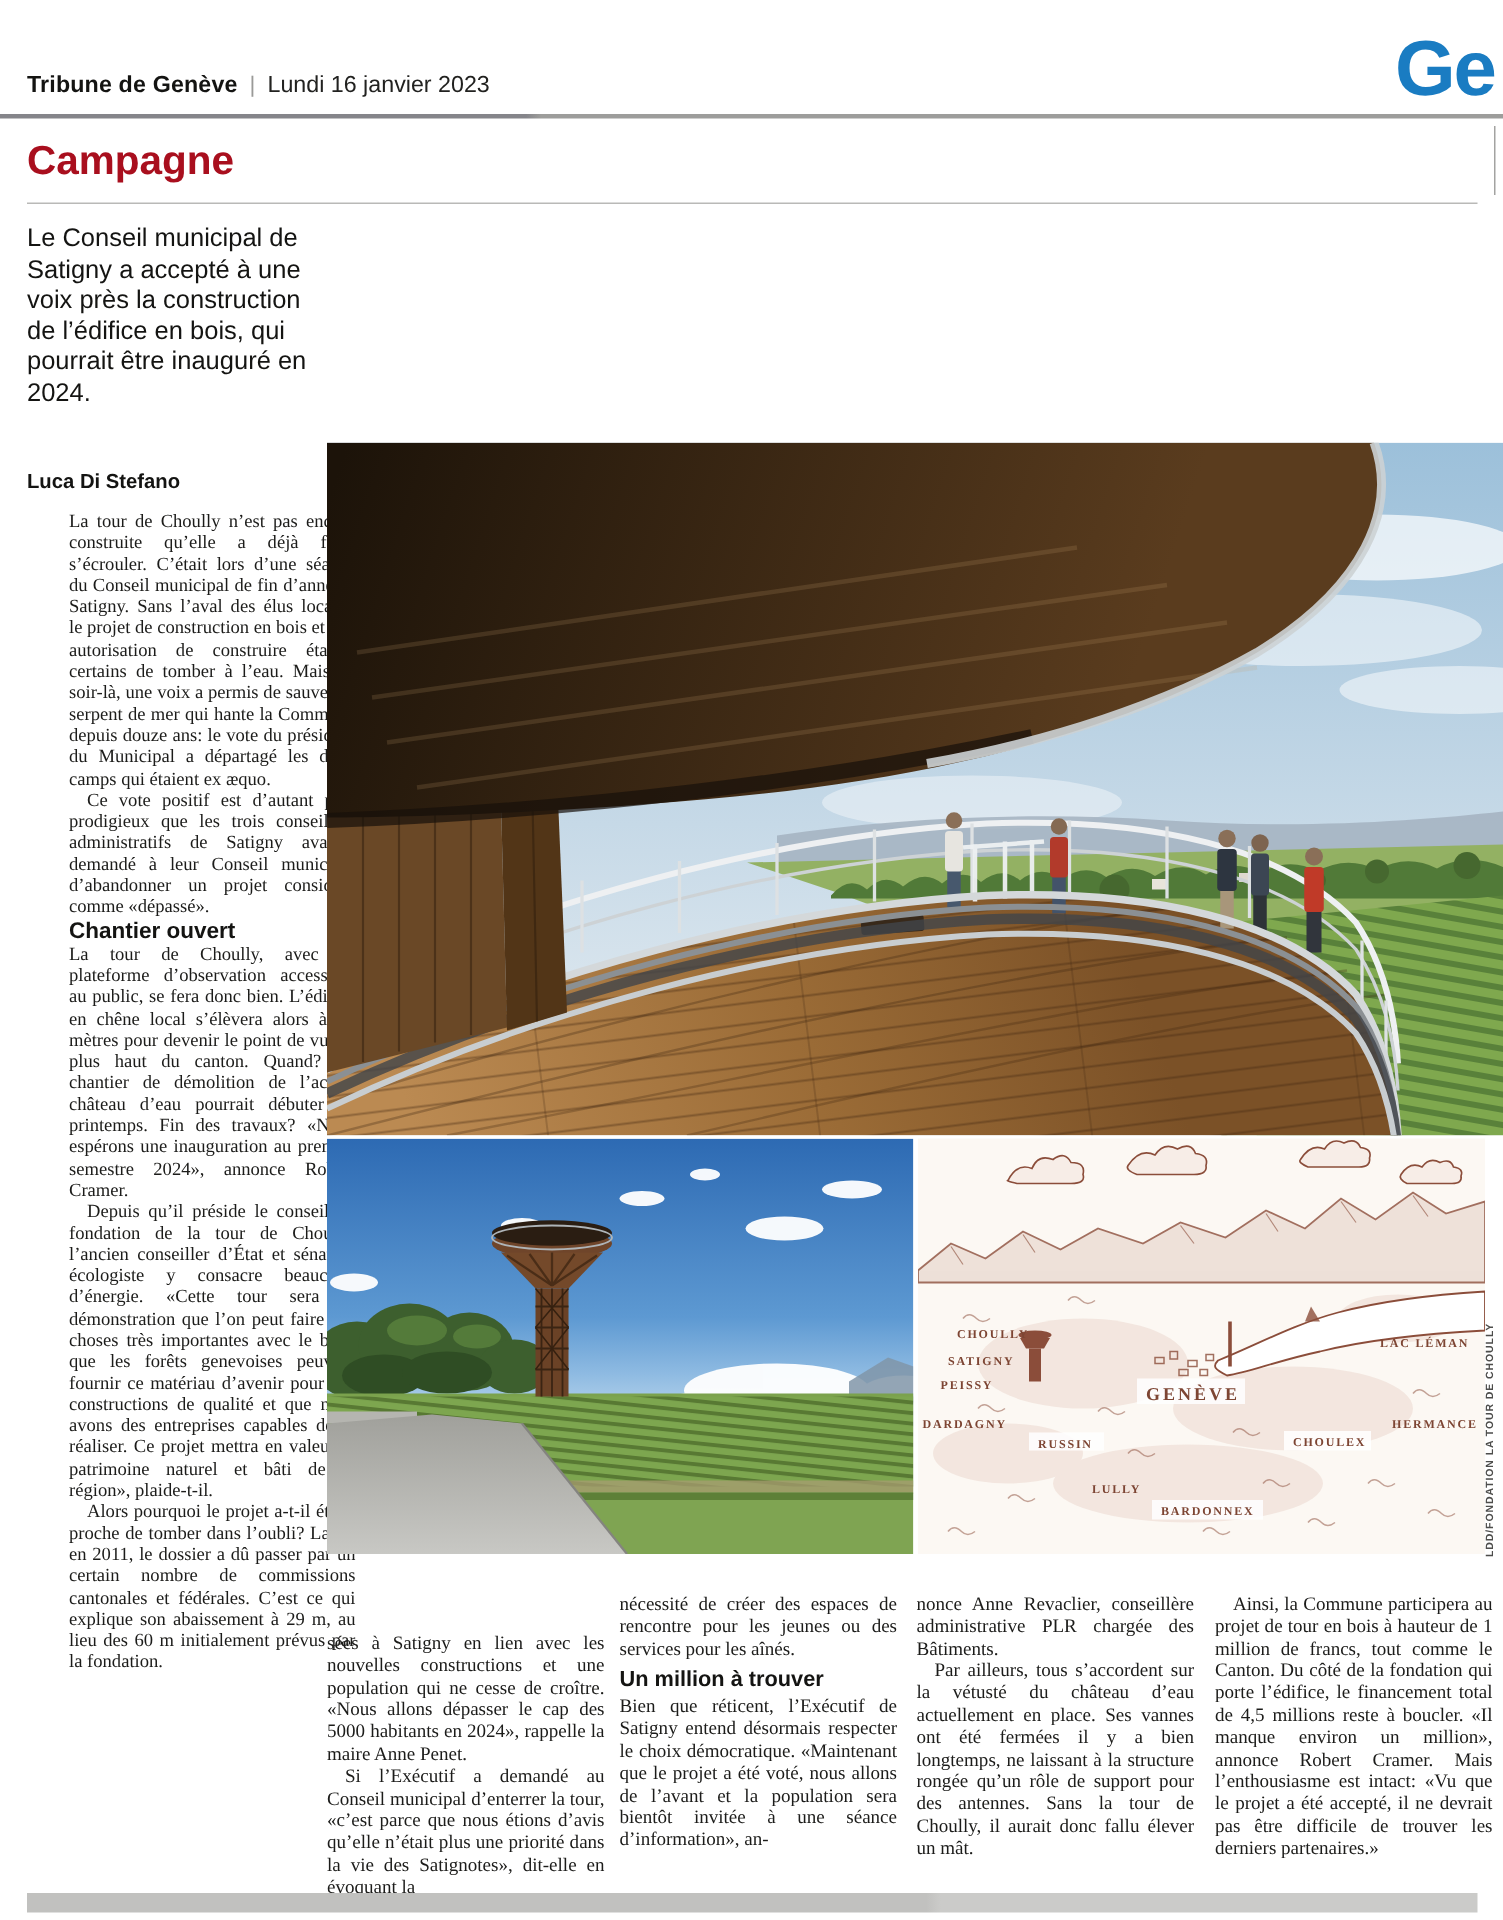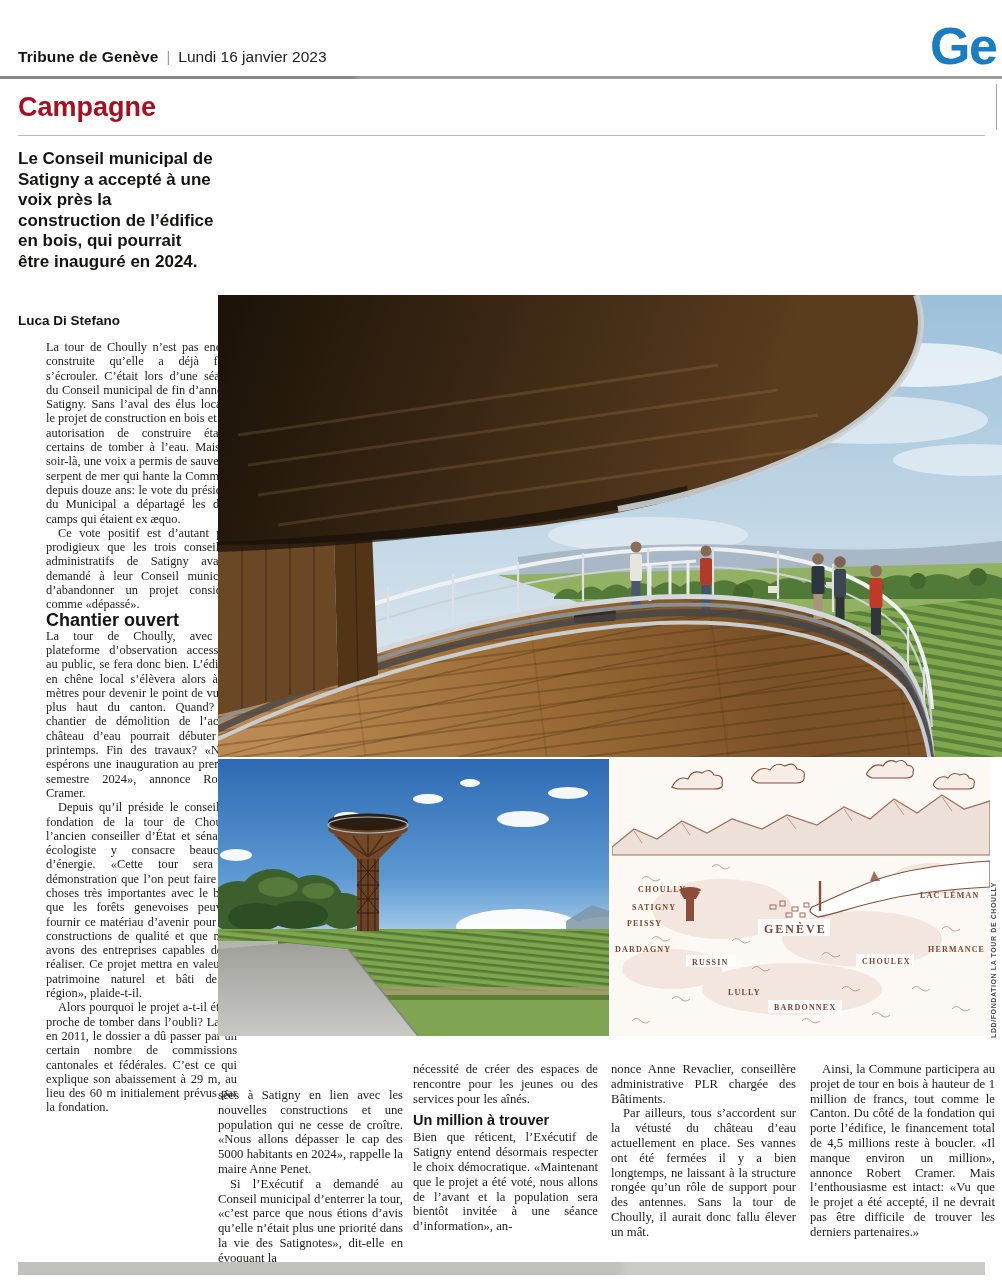--- a/index.html
+++ b/index.html
@@ -11,28 +11,28 @@
   .mast-sep{color:#9a9a98;font-weight:300;font-size:15px;}
   .date{font-size:15.5px;color:#222220;}
   .logo{position:absolute;left:930px;top:16px;font-size:52px;font-weight:800;color:#1a7cc2;letter-spacing:-1.5px;}
   .rule-top{position:absolute;left:0;top:76px;width:1002px;height:3px;
             background:linear-gradient(to right,#85858a 0 35%,#9d9d9b 36% 100%);}
   .right-tick{position:absolute;left:996px;top:84px;width:1px;height:46px;background:#a3a3a1;}
   .section-label{position:absolute;left:18px;top:92px;font-size:27px;font-weight:800;color:#a90f1e;}
   .rule-sub{position:absolute;left:18px;top:135px;width:967px;height:1px;background:#b9b9b7;}
   
   .lead{position:absolute;left:18px;top:149px;width:198px;font-size:17px;line-height:20.5px;
-        font-weight:700;color:#141412;}
+        font-weight:400;color:#141412;}
   .author{position:absolute;left:18px;top:313px;font-size:13.5px;font-weight:700;color:#141412;}
   .body-col{position:absolute;left:18px;top:340px;width:191px;height:916px;overflow:hidden;
             font-family:"Liberation Serif",serif;font-size:12.4px;line-height:14.3px;
             text-align:justify;color:#1c1c1a;hyphens:auto;margin-left:28px;-webkit-hyphens:auto;}
   .body-col p{margin:0;}
   .body-col p.ind{text-indent:12px;}
-  .subhead{font-family:"Liberation Sans",sans-serif;font-weight:700;font-size:18px;
+  .subhead{font-family:"Liberation Sans",sans-serif;font-weight:700;font-size:15px;
            color:#141412;margin:7px 0 1px;line-height:17px;}
   
   .headline{position:absolute;left:216px;top:140px;width:786px;
             font-family:"Liberation Serif",serif;font-weight:700;font-size:57px;
             line-height:63px;letter-spacing:-1px;color:#241a10;}
   
   .photo-main{position:absolute;left:218px;top:295px;width:784px;height:462px;overflow:hidden;}
   .photo-tower{position:absolute;left:218px;top:759px;width:391px;height:277px;overflow:hidden;}
   .map-figure{position:absolute;left:612px;top:759px;width:378px;height:277px;overflow:hidden;background:#fcf8f3;}
   .credit{position:absolute;left:990px;top:772px;height:266px;width:11px;

